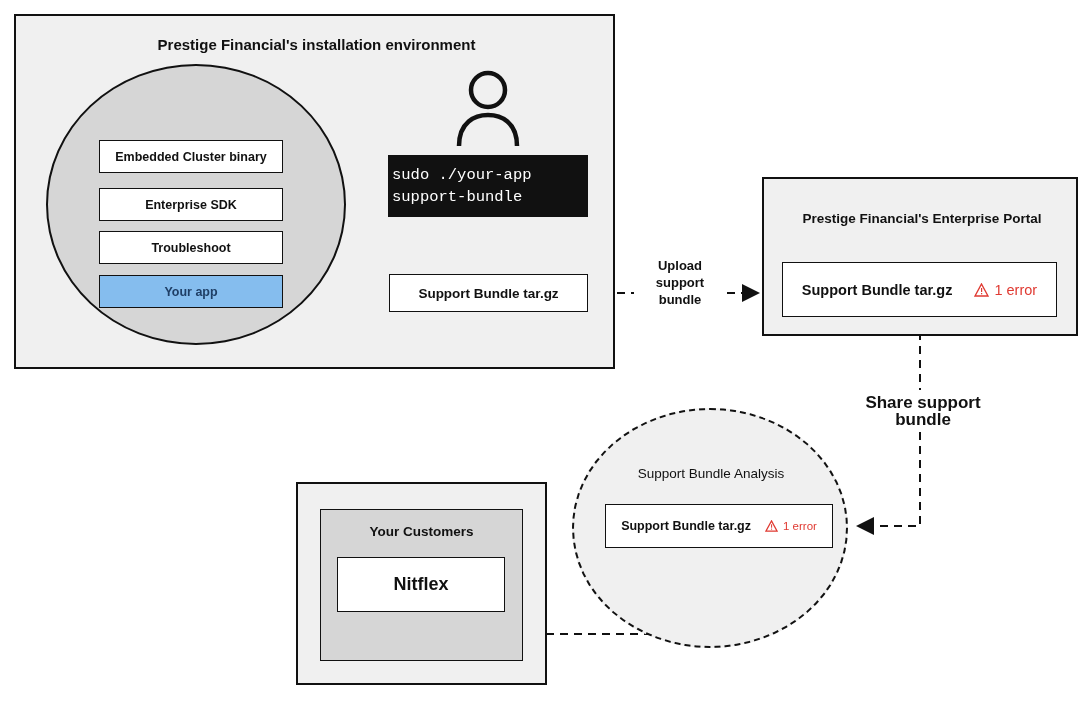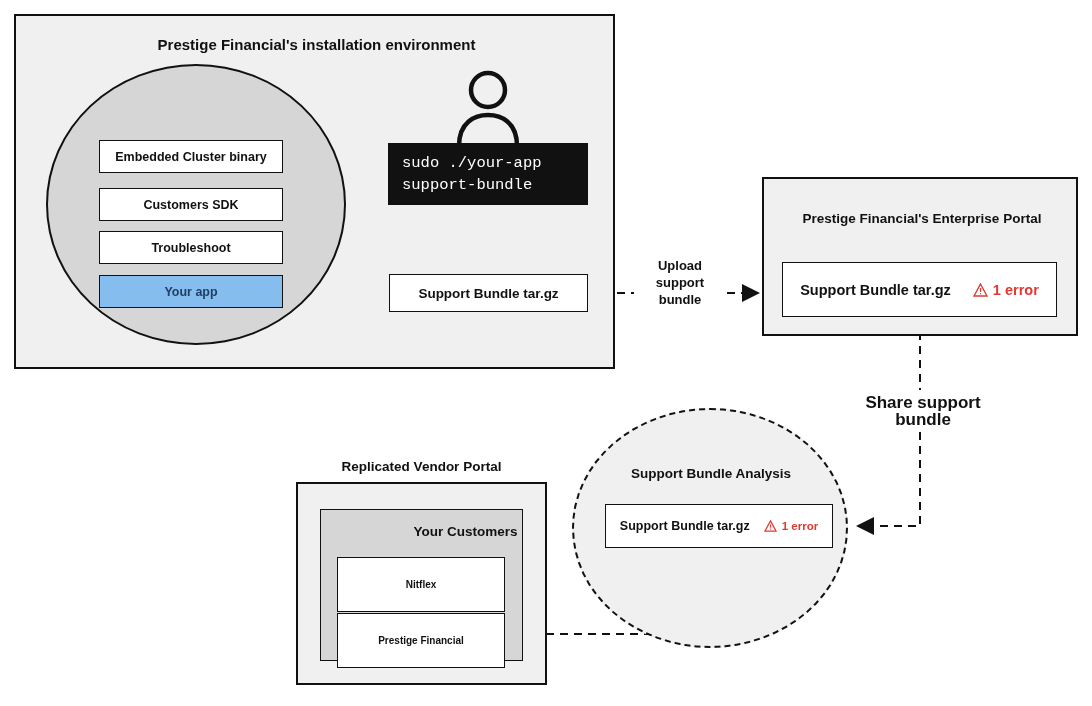--- a/index.html
+++ b/index.html
@@ -72,25 +72,25 @@
   #box-ec-binary { top: 140px; }
   #box-sdk       { top: 188px; }
   #box-ts        { top: 231px; }
   #box-yourapp   { top: 275px; background: #85bdee; border-color: #111111; color: #1f3f66; }
 
   
   #user-icon { left: 455px; top: 70px; width: 66px; height: 76px; }
 
   
   #terminal {
-    left: 388px; top: 143px;
+    left: 388px; top: 155px;
     width: 200px; height: 62px;
     background: #111111;
     box-sizing: border-box;
-    padding: 9px 14px;
+    padding: 9px 4px;
     color: #ffffff;
     font-family: "Liberation Mono", monospace;
     font-size: 15.5px;
     line-height: 22px;
     white-space: pre;
   }
 
   
   #bundle-box {
     left: 389px; top: 274px;
@@ -136,21 +136,21 @@
     box-sizing: border-box;
     display: flex; align-items: center; justify-content: center;
     gap: 22px;
     font-size: 14.5px; font-weight: bold;
   }
   .err {
     display: inline-flex;
     align-items: center;
     gap: 5px;
     color: #e03a32;
-    font-weight: bold;
+    font-weight: normal;
   }
   .err .tri { display: inline-block; }
 
   
   #share-label {
     left: 858px; top: 394px;
     width: 130px;
     text-align: center;
     font-size: 17px;
     font-weight: bold;
@@ -164,21 +164,21 @@
     border: 2px dashed #111111;
     border-radius: 50%;
     background: #f0f0f0;
     box-sizing: border-box;
   }
   #analysis-title {
     left: 600px; top: 466px;
     width: 222px;
     text-align: center;
     font-size: 13.5px;
-    font-weight: bold;
+    font-weight: normal;
   }
   #analysis-bundle {
     left: 605px; top: 504px;
     width: 228px; height: 44px;
     background: #ffffff;
     border: 1.5px solid #111111;
     box-sizing: border-box;
     display: flex; align-items: center; justify-content: center;
     gap: 14px;
     font-size: 12.5px; font-weight: bold;
@@ -206,31 +206,30 @@
     background: #d6d6d6;
     border: 1.5px solid #111111;
     box-sizing: border-box;
   }
   #customers-title {
     left: 320px; top: 524px;
     width: 203px;
     text-align: center;
     font-size: 13.5px;
     font-weight: bold;
-    padding-left: 44px;
   }
   .cust-box {
     left: 337px;
     width: 168px;
     height: 55px;
     background: #ffffff;
     border: 1.5px solid #111111;
     box-sizing: border-box;
     display: flex; align-items: center; justify-content: center;
-    font-size: 10px; font-weight: bold;
+    font-size: 18px; font-weight: bold;
   }
   #cust-nitflex  { top: 557px; }
   #cust-prestige { top: 613px; }
 
   #arrows { left: 0; top: 0; width: 1092px; height: 706px; }
 </style>
 </head>
 <body>
 
 <div id="stage">
@@ -256,21 +255,21 @@
     <path d="M708,634 L512,634" fill="none" stroke="#111111" stroke-width="2" stroke-dasharray="8 6" marker-end="url(#ah)"></path>
   </svg>
 
   <div id="install-panel" class="abs">
     <div id="install-title">Prestige Financial's installation environment</div>
   </div>
 
   <div id="cluster-ellipse" class="abs"></div>
 
   <div id="box-ec-binary" class="abs stack-box">Embedded Cluster binary</div>
-  <div id="box-sdk" class="abs stack-box">Customers SDK</div>
+  <div id="box-sdk" class="abs stack-box">Enterprise SDK</div>
   <div id="box-ts" class="abs stack-box">Troubleshoot</div>
   <div id="box-yourapp" class="abs stack-box">Your app</div>
 
   <svg id="user-icon" class="abs" viewBox="0 0 66 76">
     <circle cx="33" cy="20" r="17" fill="none" stroke="#111111" stroke-width="4.5"></circle>
     <path d="M4,76 C4,52 20,45 33,45 C46,45 62,52 62,76" fill="none" stroke="#111111" stroke-width="4.5"></path>
   </svg>
 
   <div id="terminal" class="abs"><span>sudo ./your-app</span>
 <span>support-bundle</span></div>
@@ -303,20 +302,18 @@
     <span class="err">
       <svg class="tri" width="13" height="12" viewBox="0 0 15 14">
         <path d="M7.5,1 L14,13 L1,13 Z" fill="none" stroke="#e03a32" stroke-width="1.4"></path>
         <rect x="7" y="5" width="1.2" height="4" fill="#e03a32"></rect>
         <rect x="7" y="10" width="1.2" height="1.3" fill="#e03a32"></rect>
       </svg>
       <span>1 error</span>
     </span>
   </div>
 
-  <div id="vendor-title" class="abs">Replicated Vendor Portal</div>
   <div id="vendor-panel" class="abs"></div>
   <div id="customers-panel" class="abs"></div>
   <div id="customers-title" class="abs">Your Customers</div>
   <div id="cust-nitflex" class="abs cust-box">Nitflex</div>
-  <div id="cust-prestige" class="abs cust-box">Prestige Financial</div>
 
 </div>
 
 </body></html>

